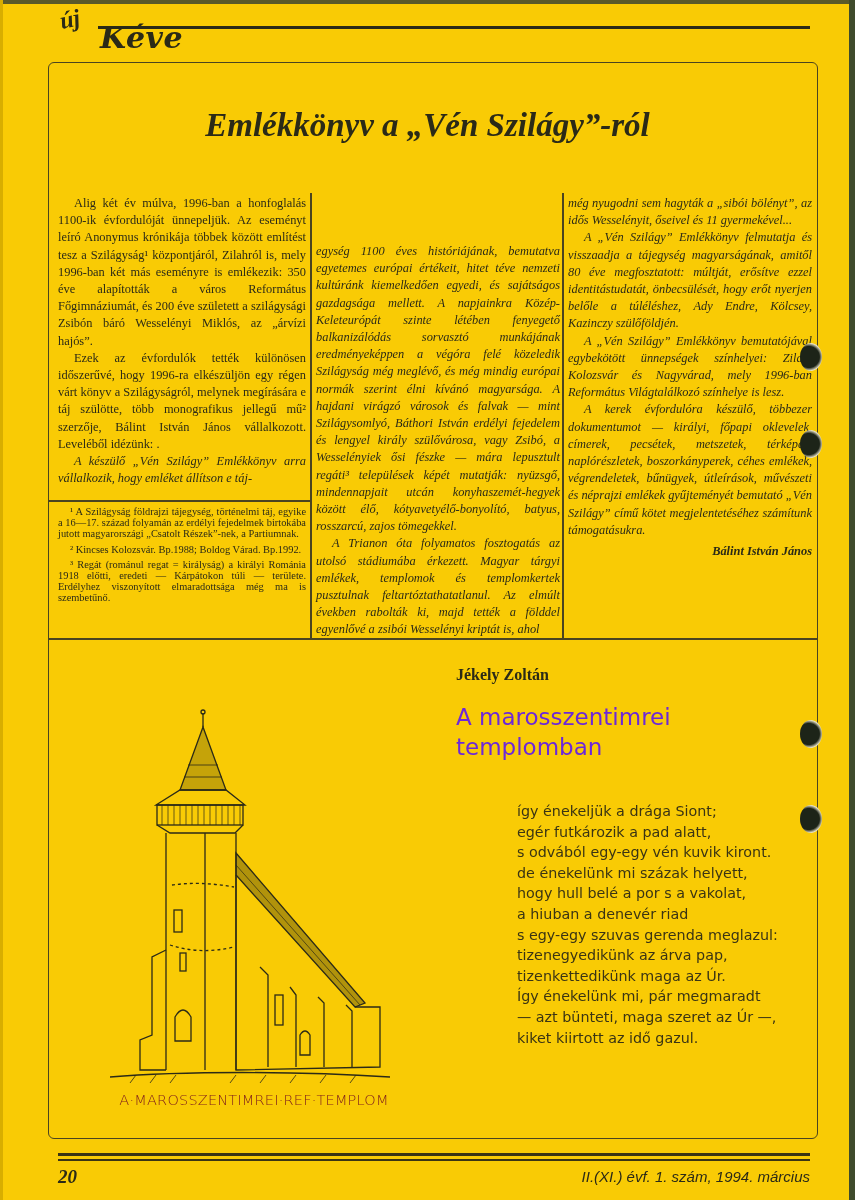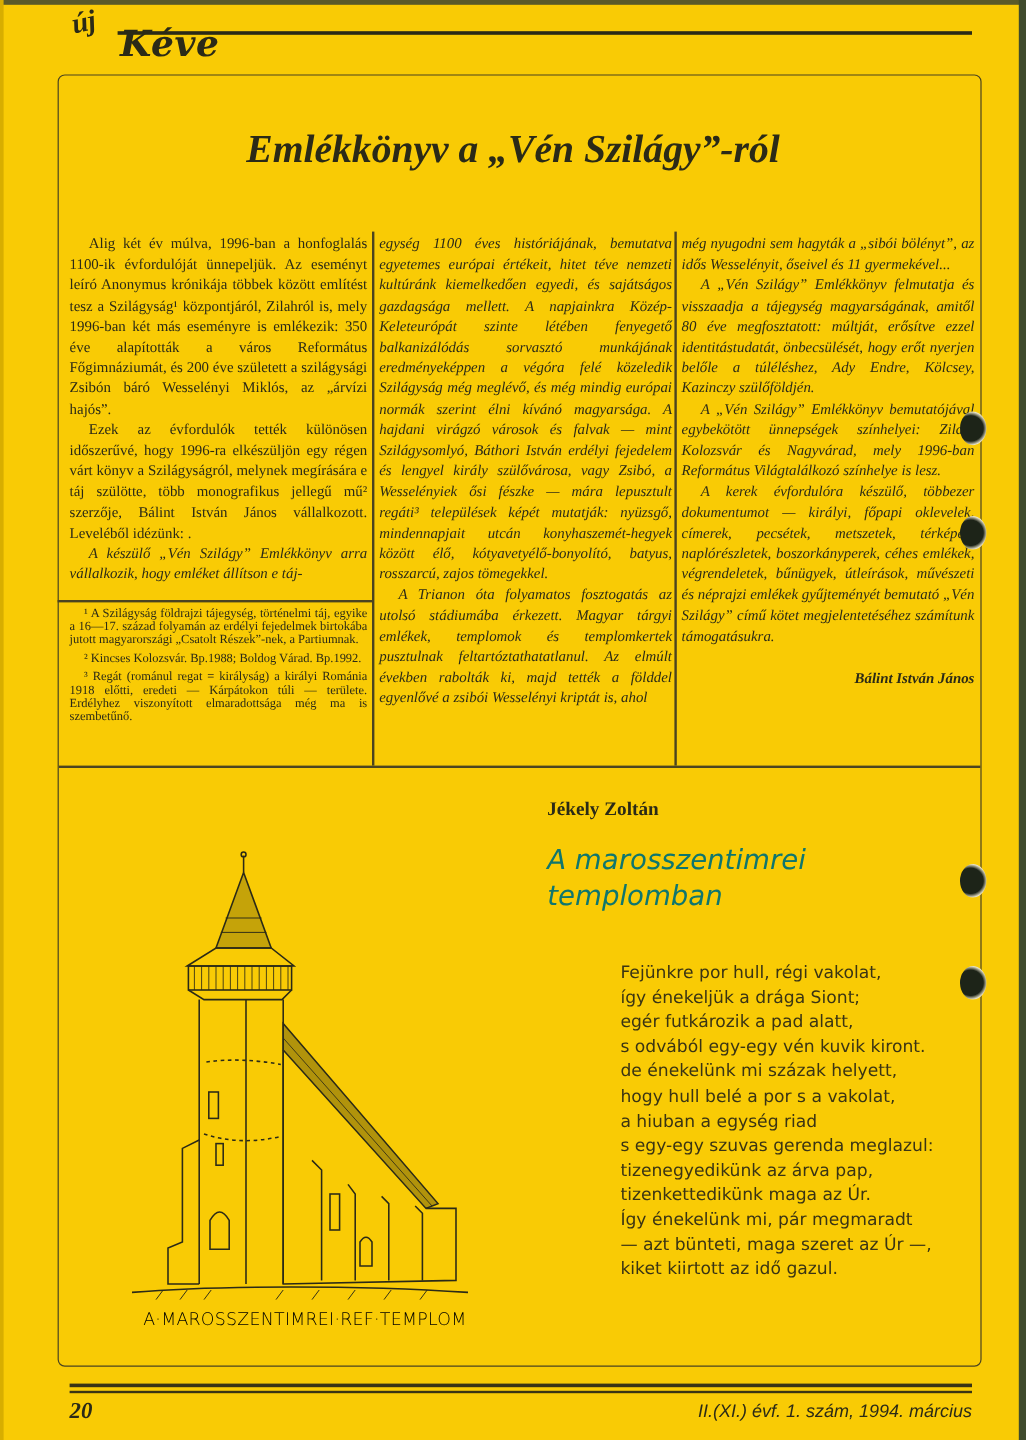--- a/index.html
+++ b/index.html
@@ -41,56 +41,56 @@
       font-size: 33px; color: #2b2a17;
     }
 
     .col {
       position: absolute; top: 195px; font-size: 12.4px; line-height: 17.2px;
       text-align: justify; color: #2b2a17;
     }
     .col p { text-indent: 16px; }
     .col p.noindent { text-indent: 0; }
     .col.c1 { left: 58px; width: 248px; }
-    .col.c2 { left: 316px; width: 244px; font-style: italic; }
+    .col.c2 { left: 316px; width: 244px; font-style: italic; margin-top: 48px; }
     .col.c3 { left: 568px; width: 244px; font-style: italic; }
     .coldiv { position: absolute; top: 193px; width: 1.5px; background: #4b4420; height: 445px; }
     .coldiv.d1 { left: 310px; }
     .coldiv.d2 { left: 562px; }
     .fn-rule { position: absolute; left: 48px; width: 262px; top: 500px; height: 1.5px; background: #4b4420; }
     .footnotes {
       position: absolute; left: 58px; top: 506px; width: 248px;
       font-size: 10.4px; line-height: 11.2px; text-align: justify; color: #2b2a17;
     }
     .footnotes p { text-indent: 12px; margin-bottom: 4px; }
-    .signature { text-align: right; font-weight: bold; margin-top: 18px; }
+    .signature { text-align: right; font-weight: bold; margin-top: 4px; }
 
     
     .poem-author {
       position: absolute; left: 456px; top: 666px;
       font-family: "Liberation Serif", serif; font-weight: bold; font-size: 16px; color: #2b2a17;
     }
     .poem-title {
       position: absolute; left: 456px; top: 702px; width: 300px;
-      font-family: "DejaVu Sans", sans-serif; font-style: italic; font-size: 23px; line-height: 30px;
-      color: #0f766e;
+      font-family: "DejaVu Sans", sans-serif; font-size: 23px; line-height: 30px;
+      color: #6d28d9;
     }
     .poem {
       position: absolute; left: 517px; top: 801px;
       font-family: "DejaVu Sans", sans-serif; font-size: 14.3px; line-height: 20.6px; color: #3a3414;
       white-space: nowrap;
     }
     .poem .line { display: block; }
 
     
     .illustration { position: absolute; left: 100px; top: 705px; width: 310px; height: 410px; }
     .illus-caption {
       position: absolute; left: 104px; top: 1092px; width: 300px;
       font-family: "DejaVu Sans", sans-serif; font-size: 14.5px; letter-spacing: 0.2px;
-      color: #000000; text-align: center; font-weight: 300;
+      color: #7f1d1d; text-align: center; font-weight: 300;
     }
 
     
     .hole { position: absolute; width: 22px; height: 28px; border-radius: 50%;
       background: radial-gradient(circle at 40% 50%, #1d2418 55%, #e8e2c8 72%, #f9cb05 80%); }
 
     
     .footer-rule1 { position: absolute; left: 58px; top: 1153px; width: 752px; height: 3px; background: #3a3414; }
     .footer-rule2 { position: absolute; left: 58px; top: 1159px; width: 752px; height: 2px; background: #3a3414; }
     .page-number {
@@ -147,27 +147,26 @@
   <p>A kerek évfordulóra készülő, többezer dokumentumot — királyi, főpapi oklevelek, címerek, pecsétek, metszetek, térképek, naplórészletek, boszorkányperek, céhes emlékek, végrendeletek, bűnügyek, útleírások, művészeti és néprajzi emlékek gyűjteményét bemutató „Vén Szilágy” című kötet megjelentetéséhez számítunk támogatásukra.</p>
   <p class="signature">Bálint István János</p>
 </div>
 
 <div class="poem-author">Jékely Zoltán</div>
 <div class="poem-title">
   <div>A marosszentimrei</div>
   <div>templomban</div>
 </div>
 <div class="poem">
-  <span class="line">Fejünkre por hull, régi vakolat,</span>
   <span class="line">így énekeljük a drága Siont;</span>
   <span class="line">egér futkározik a pad alatt,</span>
   <span class="line">s odvából egy-egy vén kuvik kiront.</span>
   <span class="line">de énekelünk mi százak helyett,</span>
   <span class="line">hogy hull belé a por s a vakolat,</span>
-  <span class="line">a hiuban a egység riad</span>
+  <span class="line">a hiuban a denevér riad</span>
   <span class="line">s egy-egy szuvas gerenda meglazul:</span>
   <span class="line">tizenegyedikünk az árva pap,</span>
   <span class="line">tizenkettedikünk maga az Úr.</span>
   <span class="line">Így énekelünk mi, pár megmaradt</span>
   <span class="line">— azt bünteti, maga szeret az Úr —,</span>
   <span class="line">kiket kiirtott az idő gazul.</span>
 </div>
 
 <svg class="illustration" viewBox="0 0 310 410" fill="none" stroke="#2b2a17" stroke-width="1.3">
 

